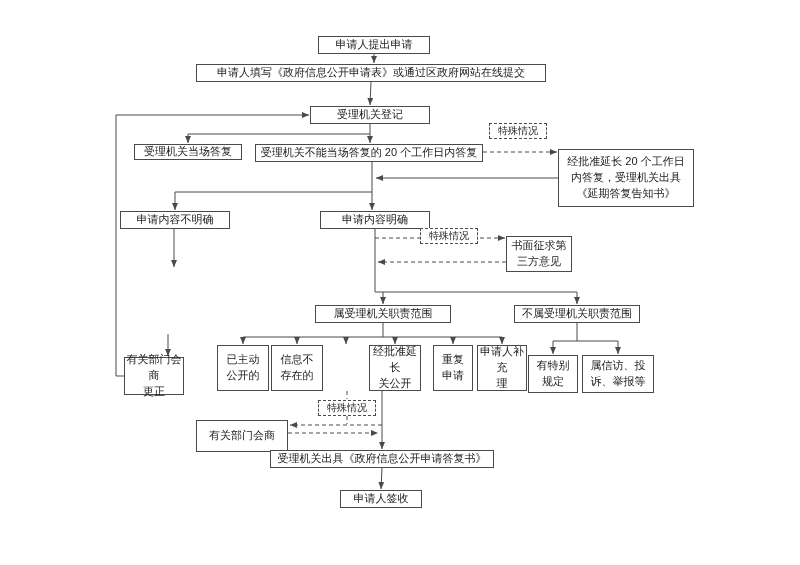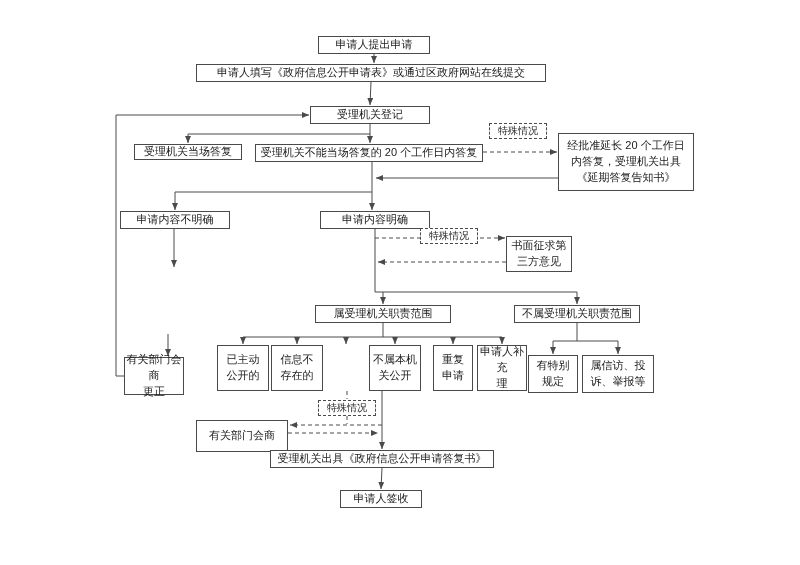--- a/index.html
+++ b/index.html
@@ -91,40 +91,40 @@
       <line x1="288" y1="433" x2="378" y2="433" marker-end="url(#arr)"></line>
     </g>
   </svg>
 
   <div class="node" style="left:318px;top:36px;width:112px;height:18px">申请人提出申请</div>
   <div class="node" style="left:196px;top:64px;width:350px;height:18px">申请人填写《政府信息公开申请表》或通过区政府网站在线提交</div>
   <div class="node" style="left:310px;top:106px;width:120px;height:18px">受理机关登记</div>
   <div class="node" style="left:134px;top:144px;width:108px;height:16px">受理机关当场答复</div>
   <div class="node" style="left:255px;top:144px;width:228px;height:18px">受理机关不能当场答复的 20 个工作日内答复</div>
   <div class="node dashed" style="left:489px;top:123px;width:58px;height:16px">特殊情况</div>
-  <div class="node multi" style="left:558px;top:133px;width:136px;height:58px">经批准延长 20 个工作日
+  <div class="node multi" style="left:558px;top:149px;width:136px;height:58px">经批准延长 20 个工作日
 内答复，受理机关出具
 《延期答复告知书》</div>
 
   <div class="node" style="left:120px;top:211px;width:110px;height:18px">申请内容不明确</div>
   <div class="node" style="left:320px;top:211px;width:110px;height:18px">申请内容明确</div>
   <div class="node dashed" style="left:420px;top:228px;width:58px;height:16px">特殊情况</div>
   <div class="node multi" style="left:506px;top:236px;width:66px;height:36px">书面征求第
 三方意见</div>
 
   <div class="node" style="left:315px;top:305px;width:136px;height:18px">属受理机关职责范围</div>
   <div class="node" style="left:514px;top:305px;width:126px;height:18px">不属受理机关职责范围</div>
 
   <div class="node multi" style="left:124px;top:357px;width:60px;height:38px">有关部门会商
 更正</div>
   <div class="node multi" style="left:217px;top:345px;width:52px;height:46px">已主动
 公开的</div>
   <div class="node multi" style="left:271px;top:345px;width:52px;height:46px">信息不
 存在的</div>
-  <div class="node multi" style="left:369px;top:345px;width:52px;height:46px">不属本机
+  <div class="node multi" style="left:369px;top:345px;width:52px;height:46px">经批准延长
 关公开</div>
   <div class="node multi" style="left:433px;top:345px;width:40px;height:46px">重复
 申请</div>
   <div class="node multi" style="left:477px;top:345px;width:50px;height:46px">申请人补充
 理</div>
   <div class="node multi" style="left:528px;top:355px;width:50px;height:38px">有特别
 规定</div>
   <div class="node multi" style="left:582px;top:355px;width:72px;height:38px">属信访、投
 诉、举报等</div>
 

